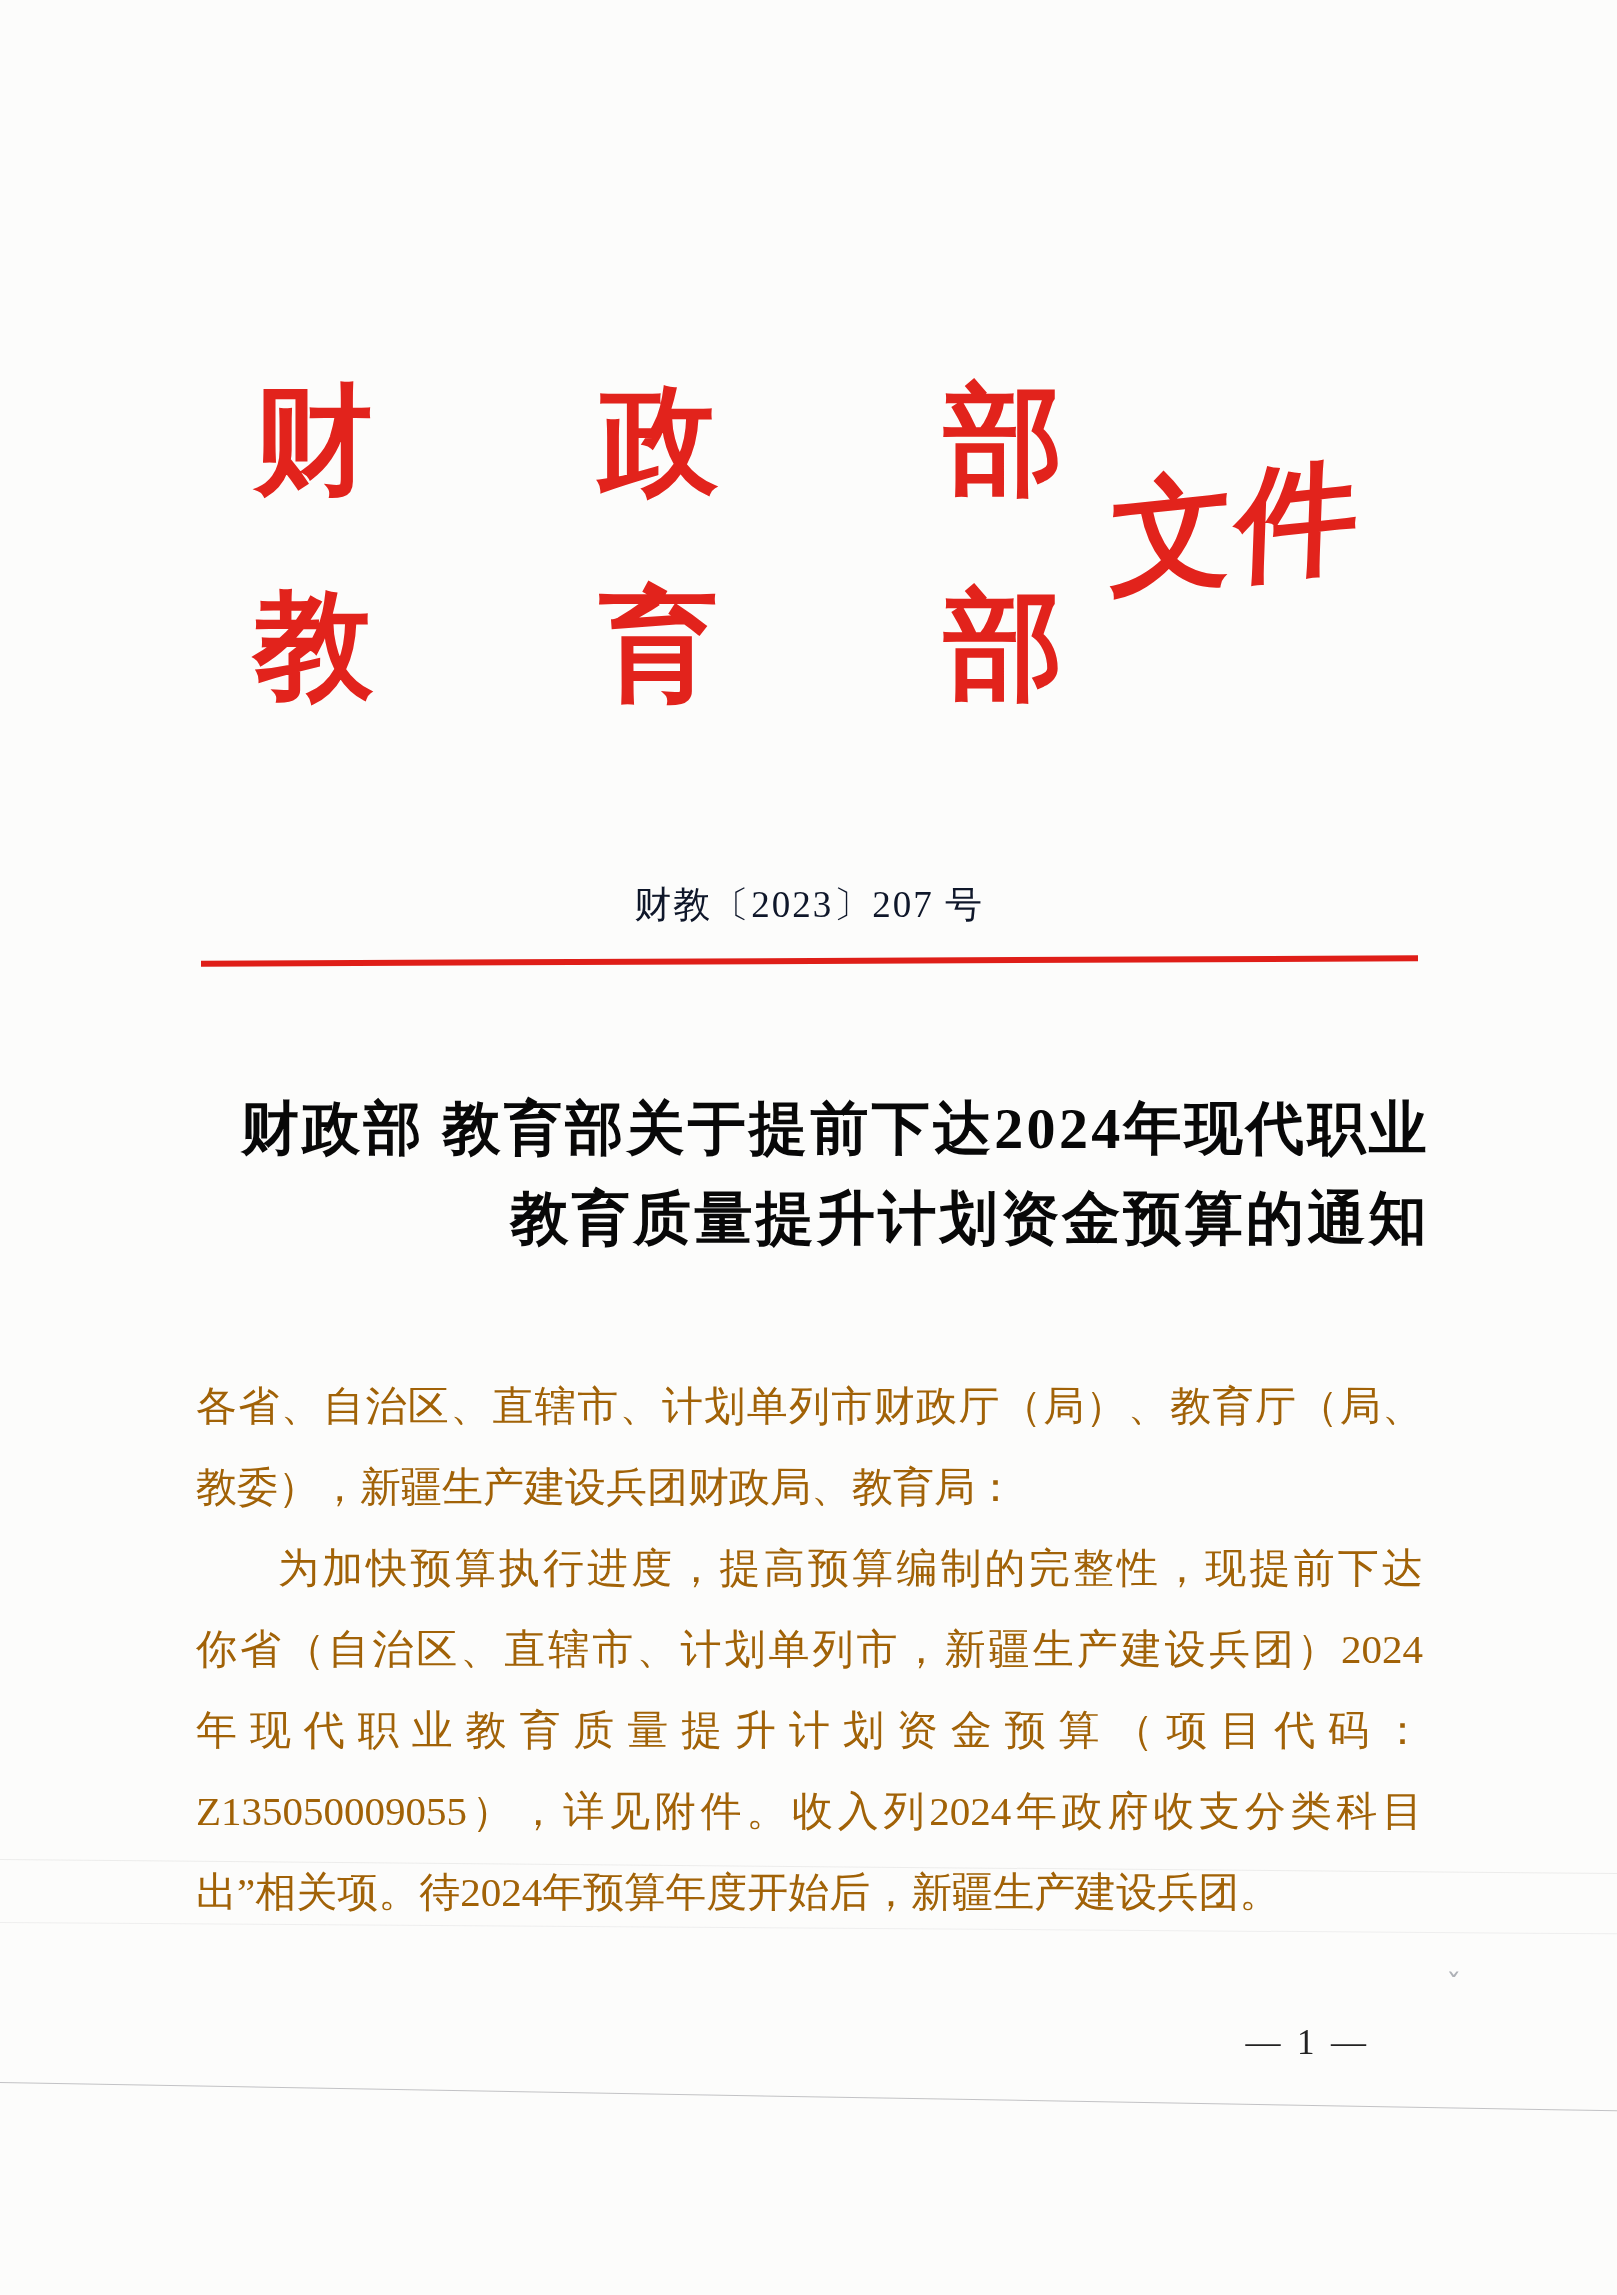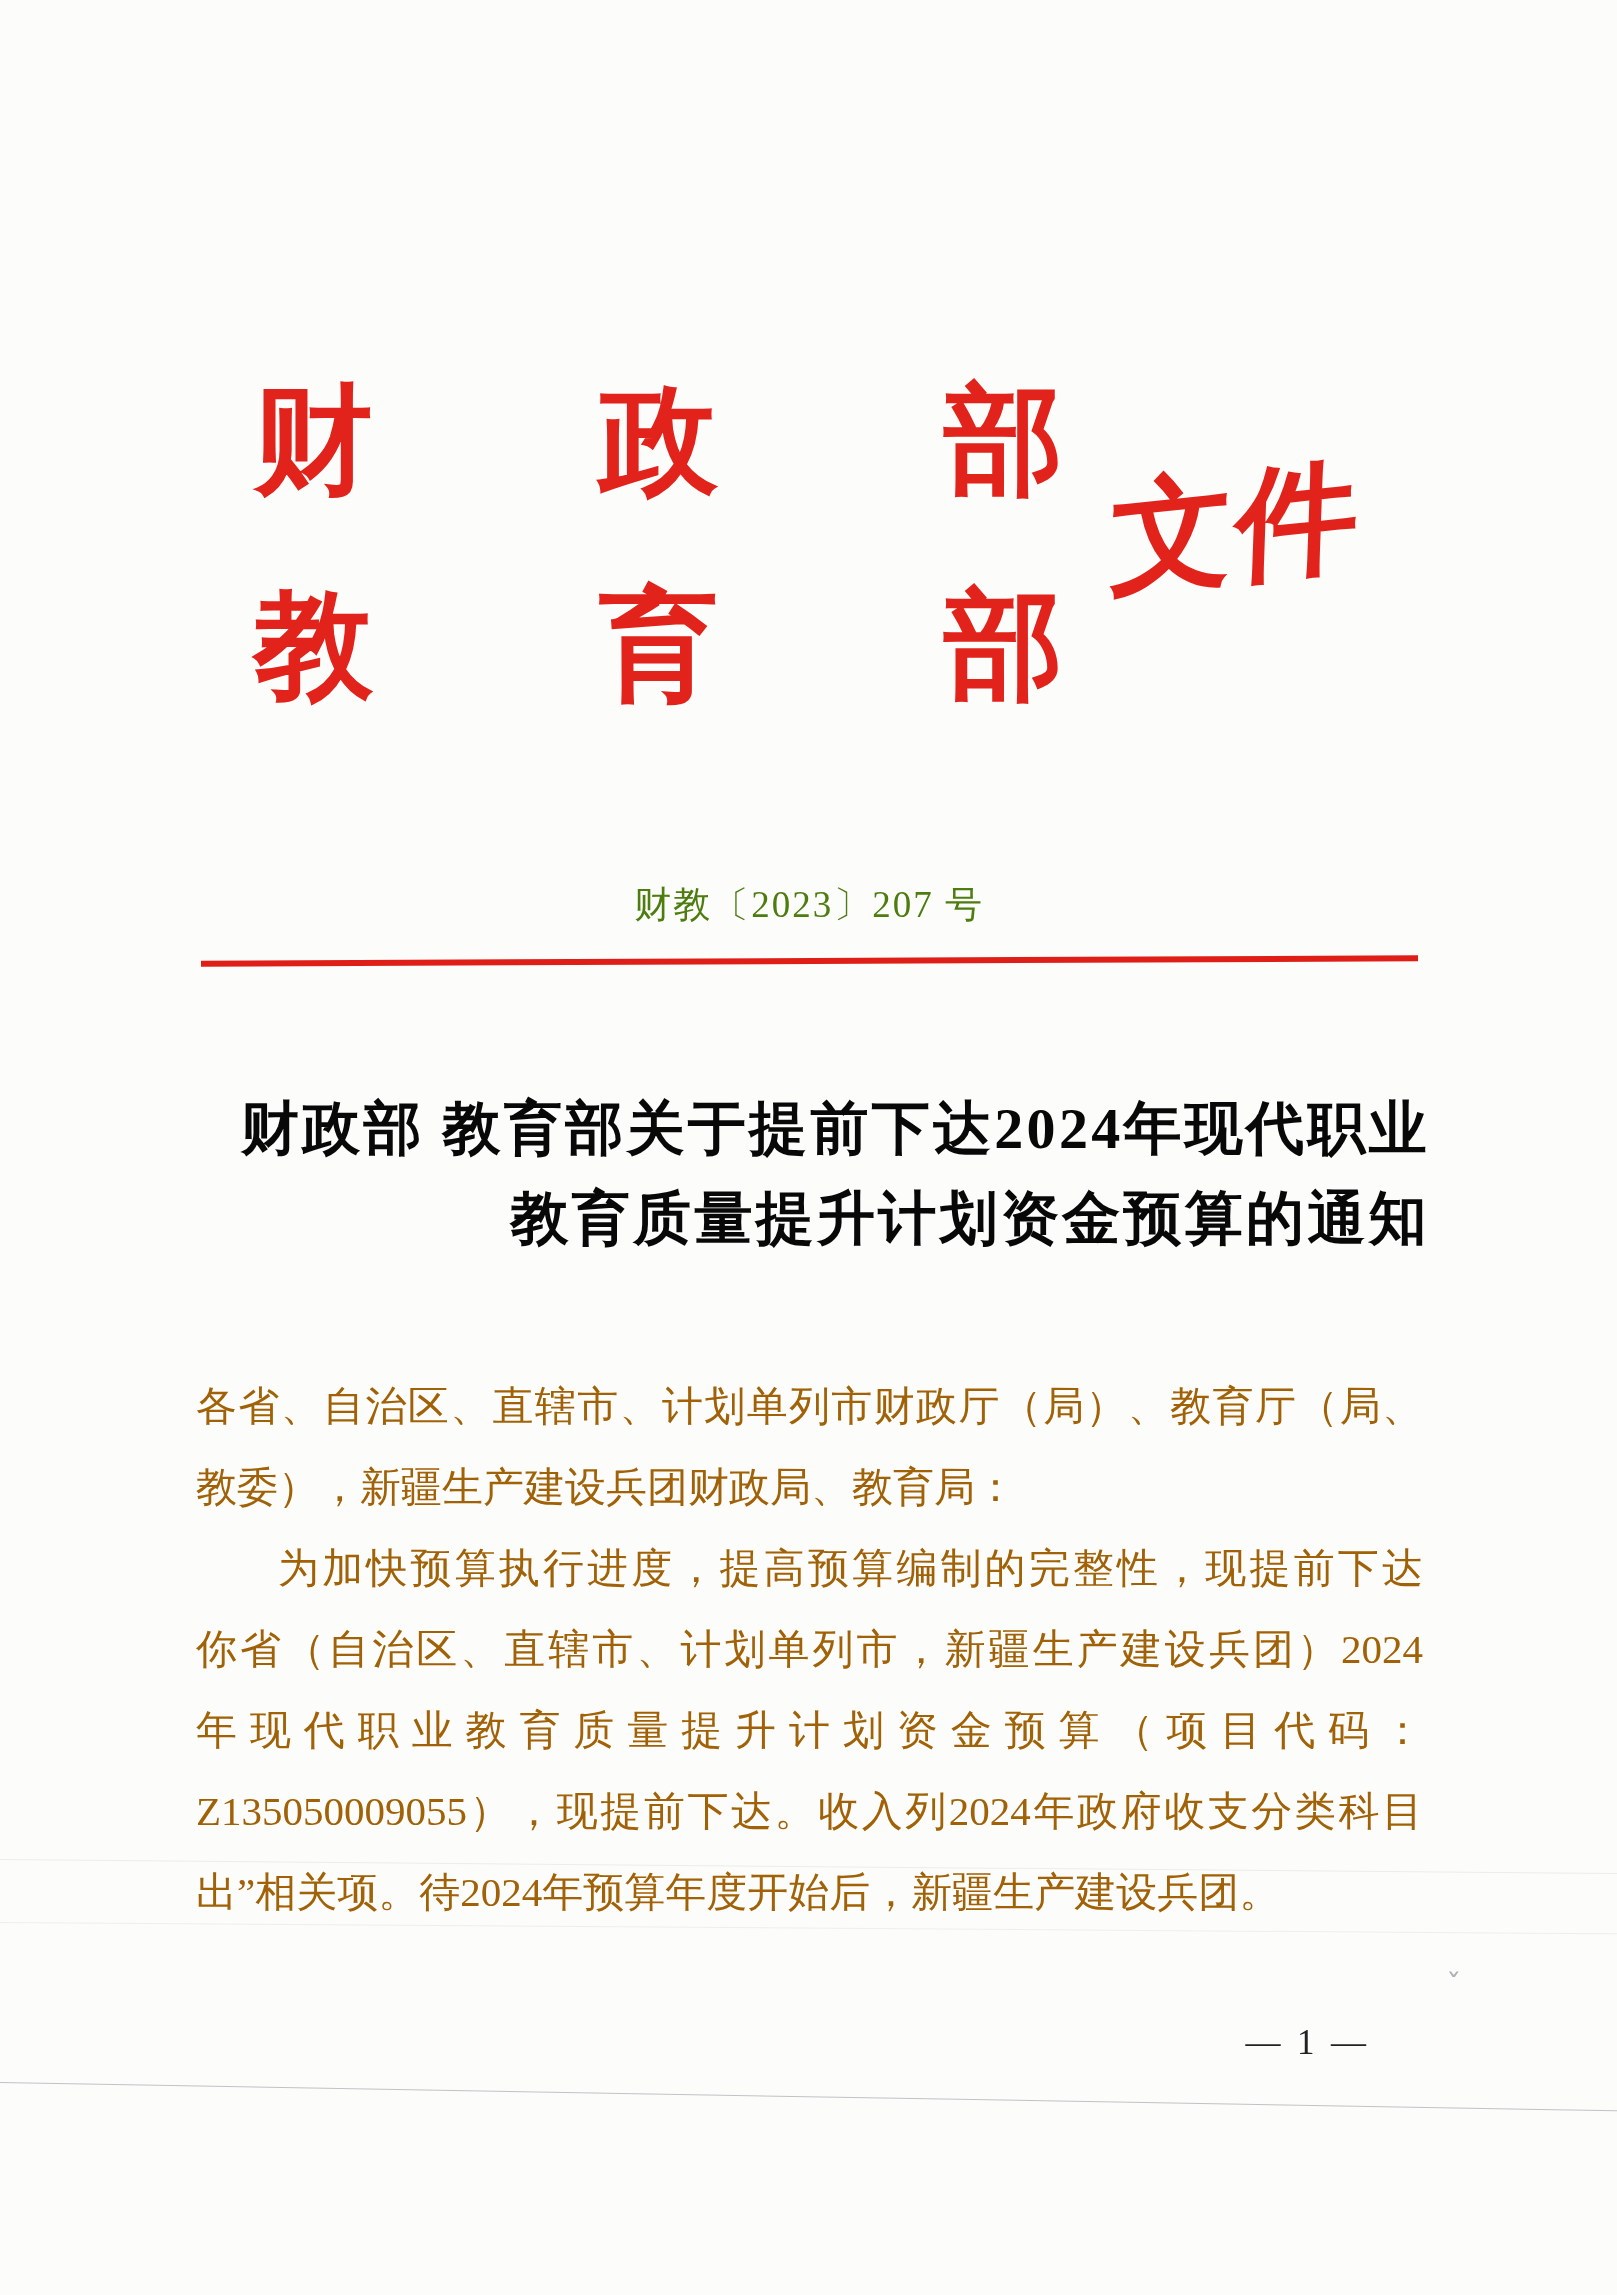--- a/index.html
+++ b/index.html
@@ -51,21 +51,21 @@
 
   
   .doc-number {
     position: absolute;
     left: 0;
     top: 880px;
     width: 100%;
     text-align: center;
     font-size: 37px;
     letter-spacing: 2px;
-    color: #4d7c0f;
+    color: #0f172a;
   }
 
   
   .red-divider {
     position: absolute;
     left: 201px;
     top: 958px;
     width: 1217px;
     height: 5.9px;
     transform: rotate(-0.25deg);
@@ -190,21 +190,21 @@
 
   <div class="body-text">
     <div class="paragraph">
       <div class="body-line">各省、自治区、直辖市、计划单列市财政厅（局）、教育厅（局、</div>
       <div class="body-line natural">教委），新疆生产建设兵团财政局、教育局：</div>
     </div>
     <div class="paragraph">
       <div class="body-line indent">为加快预算执行进度，提高预算编制的完整性，现提前下达</div>
       <div class="body-line">你省（自治区、直辖市、计划单列市，新疆生产建设兵团）2024</div>
       <div class="body-line">年现代职业教育质量提升计划资金预算（项目代码：</div>
-      <div class="body-line">Z135050009055），现提前下达。收入列2024年政府收支分类科目</div>
+      <div class="body-line">Z135050009055），详见附件。收入列2024年政府收支分类科目</div>
       <div class="body-line natural">出”相关项。待2024年预算年度开始后，新疆生产建设兵团。</div>
     </div>
   </div>
 
   <div class="page-number">— 1 —</div>
 
   <div class="scan-line scan-diag"></div>
   <div class="scan-line scan-streak-a"></div>
   <div class="scan-line scan-streak-b"></div>
   <div class="scan-line scan-mark">ˇ</div>

